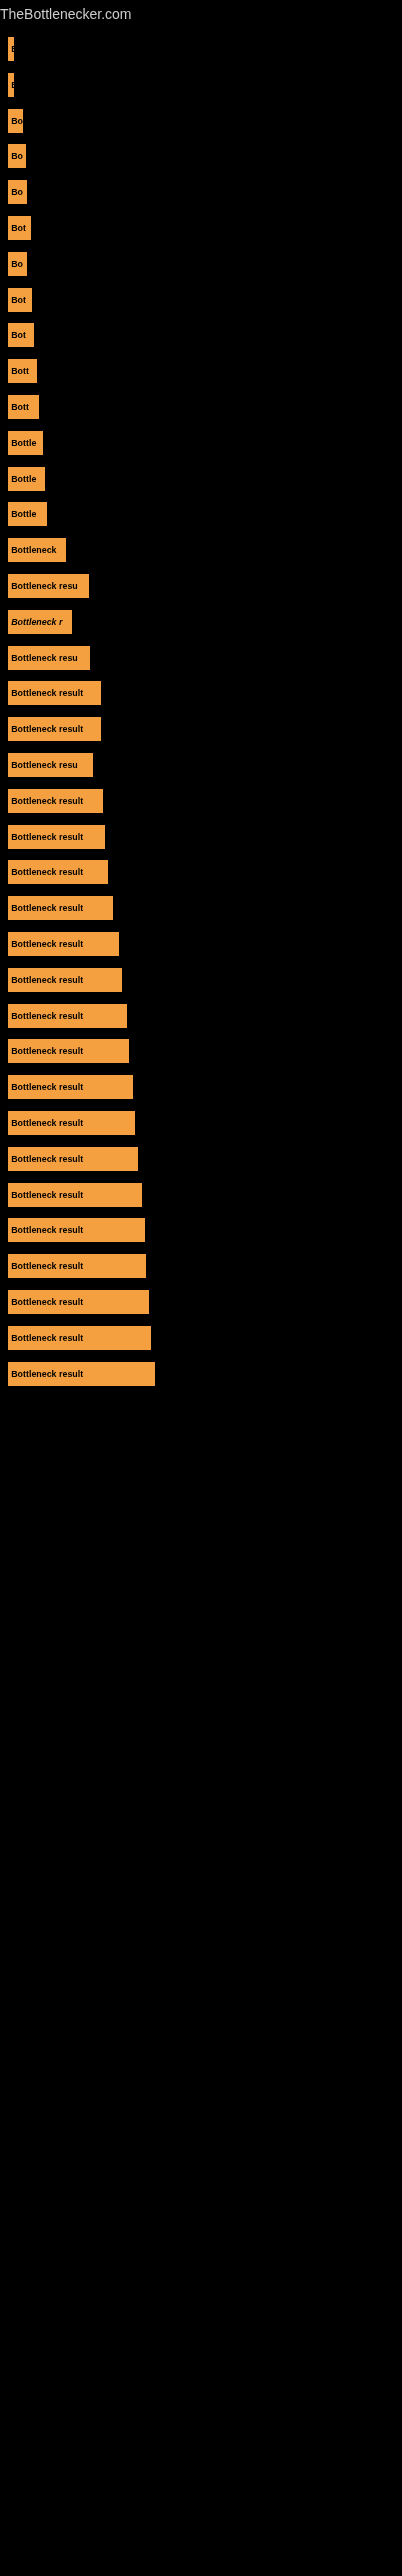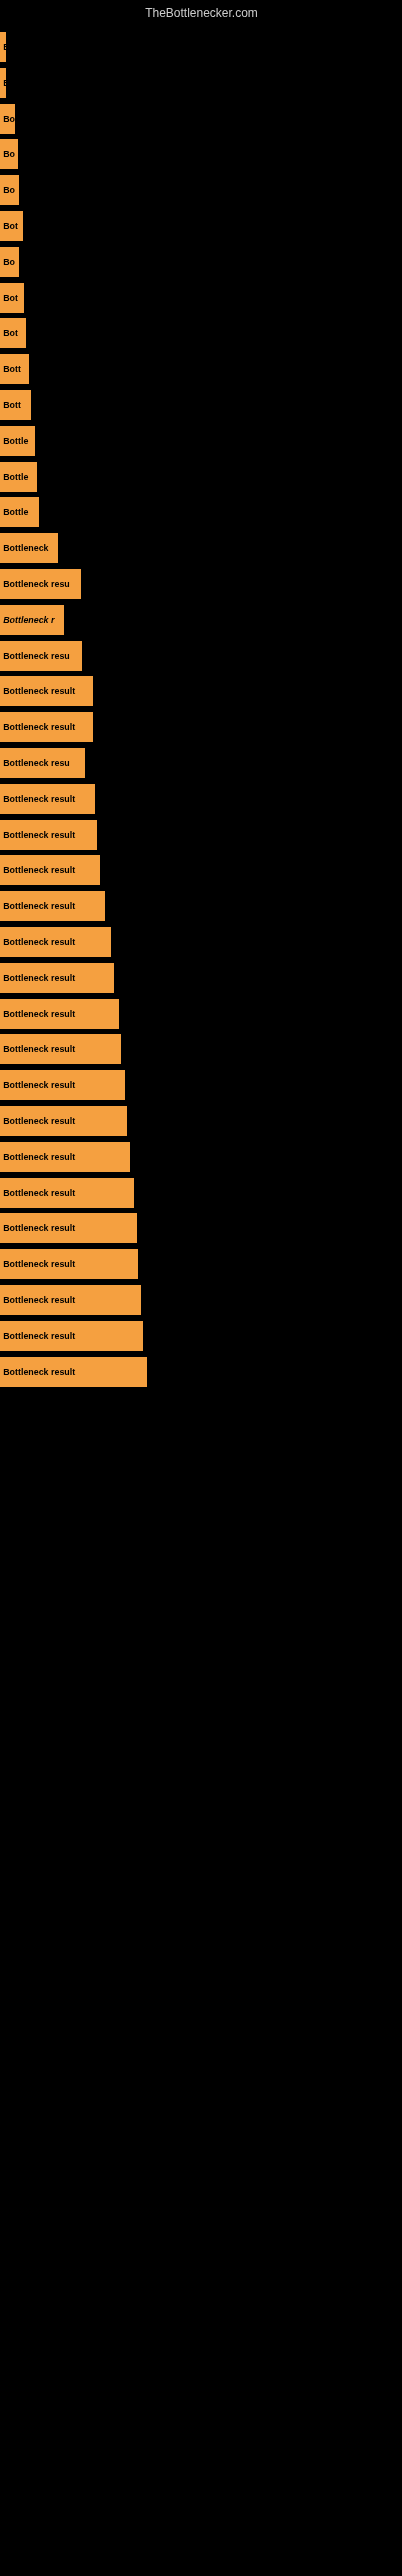--- a/index.html
+++ b/index.html
@@ -3,46 +3,46 @@
   <meta charset="utf-8">
   <style>
     * { margin: 0; padding: 0; box-sizing: border-box; }
     body {
       background-color: #000;
       width: 403px;
       font-family: Arial, sans-serif;
       overflow-x: hidden;
     }
     .header {
-      text-align: center;
       color: #ccc;
-      font-size: 12px;
+      font-size: 14px;
       padding: 6.4px 0 3.2px 0;
     }
     .bars-container {
       padding: 8px 0;
     }
     .bar-row {
       display: flex;
       align-items: center;
       margin-bottom: 4.8px;
       height: 31px;
     }
     .bar {
       background-color: #f5a040;
-      height: 30px;
+      height: 24px;
       display: flex;
       align-items: center;
       padding-left: 3.2px;
       white-space: nowrap;
       overflow: hidden;
       color: #000;
       font-size: 8.9px;
       font-weight: bold;
       min-width: 1.6px;
+      margin-left: 8px;
     }
   </style>
 </head>
 <body>
 
 <div class="header">TheBottlenecker.com</div>
 
 <div class="bars-container" id="bars-container">
 <div class="bar-row">
       <div class="bar" style="width: 6.4px;">B</div>

